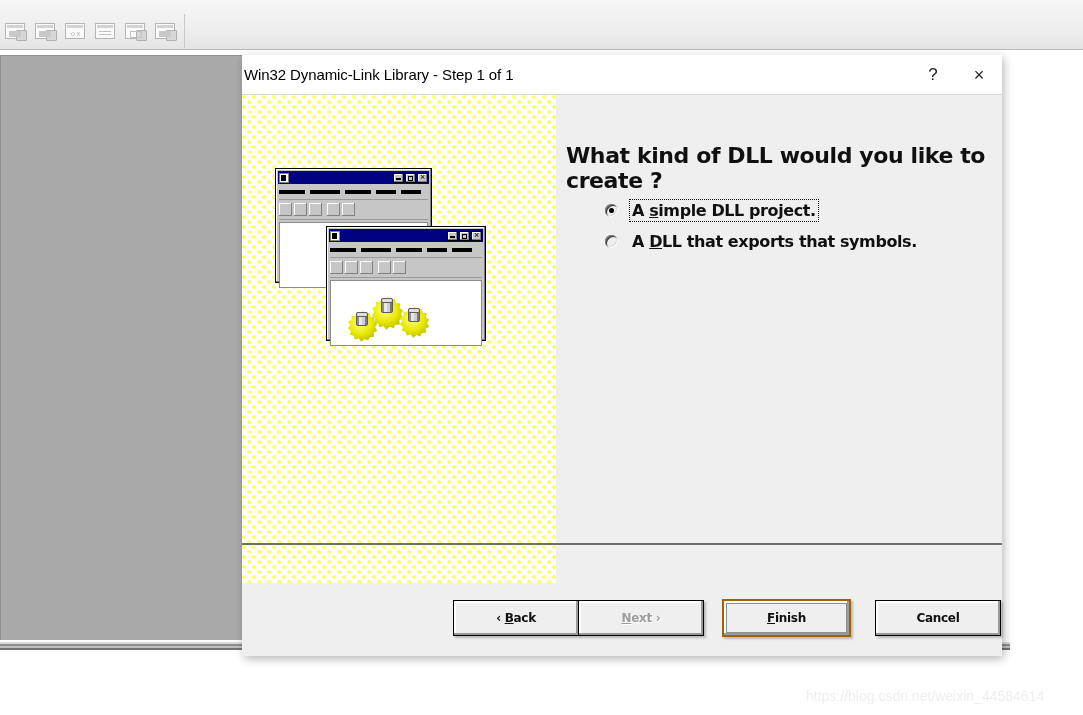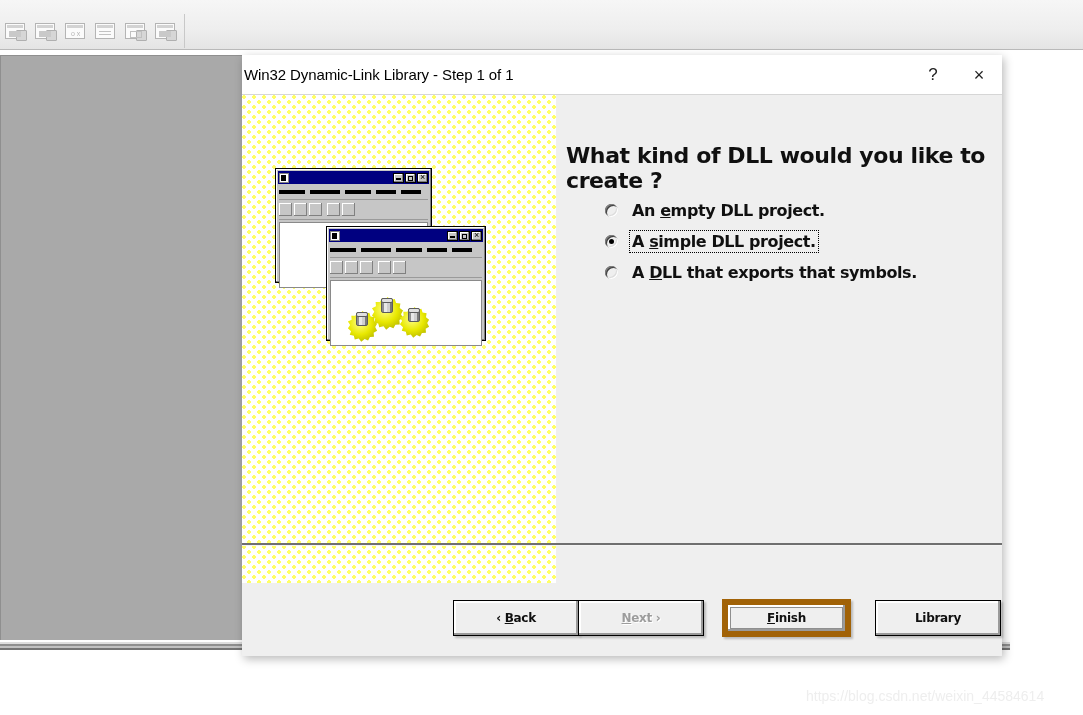--- a/index.html
+++ b/index.html
@@ -232,21 +232,21 @@
                 2px 2px 2px rgba(0,0,0,0.22);
     box-sizing: border-box;
     display: flex; align-items: center; justify-content: center;
     font-size: 12px; font-weight: bold; color: #101010;
     font-family: "DejaVu Sans", sans-serif; letter-spacing: -0.3px;
     position: absolute;
   }
   .btn u { text-decoration: underline; }
   .btn.disabled { color: #9c9c9c; text-shadow: 1px 1px 0 #ffffff; }
   .btn.default {
-    border: 6px solid #a16207;
+    border: 2px solid #a16207;
   }
   .btn.default .inner {
     position: absolute; left: 2px; top: 2px; right: 2px; bottom: 2px;
     border: 1px solid #8f8f8f;
     pointer-events: none;
   }
   #btn-back   { left: 211px; top: 17px; width: 126px; }
   #btn-next   { left: 336px; top: 17px; width: 126px; }
   #btn-finish { left: 480px; top: 16px; width: 129px; height: 38px; }
   #btn-cancel { left: 633px; top: 17px; width: 126px; }
@@ -383,24 +383,20 @@
           </div>
 
         </div>
       </div>
 
       <div class="content-panel">
         <div class="q-heading">What kind of DLL would you like to create ?</div>
 
         <div class="opt-list">
 
-          <div class="opt-row">
-            <span class="radio"></span>
-            <span class="opt-label"><span>An </span><u>e</u><span>mpty DLL project.</span></span>
-          </div>
 
           <div class="opt-row focused">
             <span class="radio checked"></span>
             <span class="opt-label"><span>A </span><u>s</u><span>imple DLL project.</span></span>
           </div>
 
           <div class="opt-row">
             <span class="radio"></span>
             <span class="opt-label"><span>A </span><u>D</u><span>LL that exports that symbols.</span></span>
           </div>
@@ -421,21 +417,21 @@
       <div class="btn disabled" id="btn-next">
           <span><span></span><u>N</u><span>ext ›</span></span>
         </div>
 
       <div class="btn default" id="btn-finish">
           <span class="inner"></span>
           <span><span></span><u>F</u><span>inish</span></span>
         </div>
 
       <div class="btn" id="btn-cancel">
-          <span>Library</span>
+          <span>Cancel</span>
         </div>
 
     </div>
   </div>
 
   <div class="csdn-mark">https://blog.csdn.net/weixin_44584614</div>
 
 </div>
 
 </body></html>

